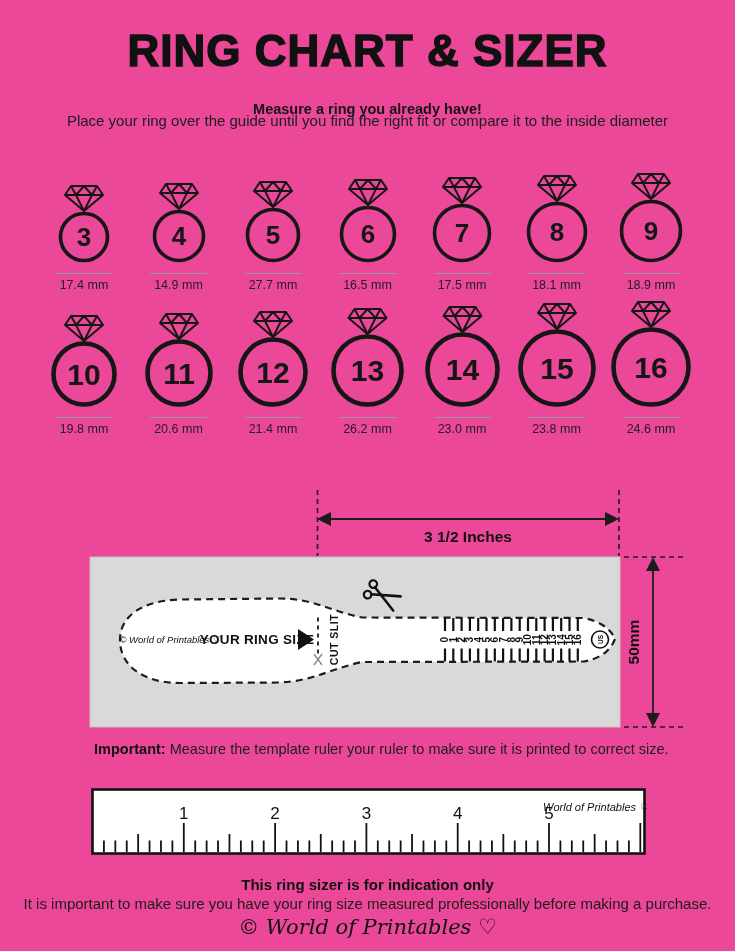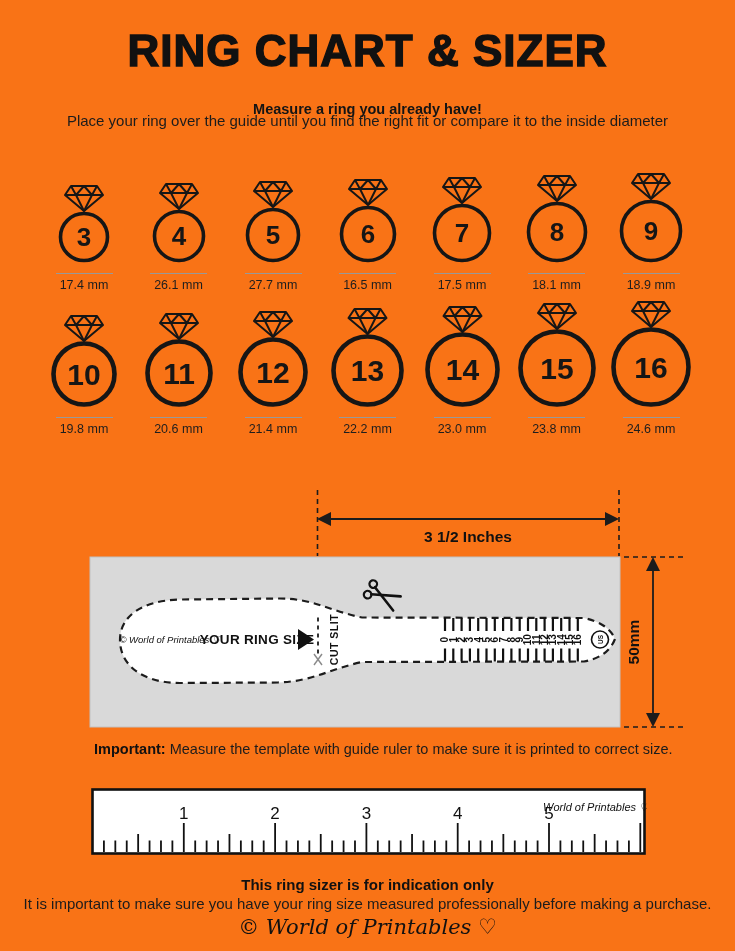--- a/index.html
+++ b/index.html
@@ -1,17 +1,17 @@
 <!DOCTYPE html>
 <html><head>
 <meta charset="utf-8">
 <style>
   html,body{margin:0;padding:0;background:#fff;}
   #page{
-    position:relative;width:735px;height:951px;margin:0 auto;background:#f97316;
+    position:relative;width:735px;height:951px;margin:0 auto;background:#ec4899;
     font-family:"Liberation Sans","DejaVu Sans",sans-serif;color:#1c1c1c;overflow:hidden;
   }
   .abs{position:absolute;}
   .center{left:0;right:0;text-align:center;}
   #title{
     top:26px;font-size:44px;font-weight:700;letter-spacing:1px;color:#111;
     -webkit-text-stroke:1.4px #111;
   }
   #subtitle{top:101px;font-size:14.5px;font-weight:700;color:#141414;}
   #instruction{top:112px;font-size:15px;color:#1c1c1c;}
@@ -68,21 +68,21 @@
             <polygon points="19,2 45,2 51,11 32,27 13,11"></polygon>
             <line x1="13" y1="11" x2="51" y2="11"></line>
             <polyline points="19,2 24,11 32,2 40,11 45,2"></polyline>
             <line x1="24" y1="11" x2="32" y2="27"></line>
             <line x1="40" y1="11" x2="32" y2="27"></line>
           </g>
           <circle cx="32" cy="54" r="24.5" fill="none" stroke="#161616" stroke-width="3.6"></circle>
           <text class="ring-num" x="32" y="54" dy="0.36em" text-anchor="middle" font-size="26">4</text>
         </svg>
         <div class="ring-divider"></div>
-        <div class="ring-mm">26.1 mm</div>
+        <div class="ring-mm">14.9 mm</div>
       </div>
       <div class="ring-col">
         <svg width="66" height="88" viewBox="0 0 66 88">
           <g fill="none" stroke="#161616" stroke-width="2" stroke-linejoin="round">
             <polygon points="20,2 46,2 52,11 33,27 14,11"></polygon>
             <line x1="14" y1="11" x2="52" y2="11"></line>
             <polyline points="20,2 25,11 33,2 41,11 46,2"></polyline>
             <line x1="25" y1="11" x2="33" y2="27"></line>
             <line x1="41" y1="11" x2="33" y2="27"></line>
           </g>
@@ -205,21 +205,21 @@
             <polygon points="28.5,2 54.5,2 60.5,11 41.5,27 22.5,11"></polygon>
             <line x1="22.5" y1="11" x2="60.5" y2="11"></line>
             <polyline points="28.5,2 33.5,11 41.5,2 49.5,11 54.5,2"></polyline>
             <line x1="33.5" y1="11" x2="41.5" y2="27"></line>
             <line x1="49.5" y1="11" x2="41.5" y2="27"></line>
           </g>
           <circle cx="41.5" cy="63.5" r="34" fill="none" stroke="#161616" stroke-width="4.6"></circle>
           <text class="ring-num" x="41.5" y="63.5" dy="0.36em" text-anchor="middle" font-size="30">13</text>
         </svg>
         <div class="ring-divider"></div>
-        <div class="ring-mm">22.2 mm</div>
+        <div class="ring-mm">26.2 mm</div>
       </div>
       <div class="ring-col">
         <svg width="85" height="107" viewBox="0 0 85 107">
           <g fill="none" stroke="#161616" stroke-width="2" stroke-linejoin="round">
             <polygon points="29.5,2 55.5,2 61.5,11 42.5,27 23.5,11"></polygon>
             <line x1="23.5" y1="11" x2="61.5" y2="11"></line>
             <polyline points="29.5,2 34.5,11 42.5,2 50.5,11 55.5,2"></polyline>
             <line x1="34.5" y1="11" x2="42.5" y2="27"></line>
             <line x1="50.5" y1="11" x2="42.5" y2="27"></line>
           </g>
@@ -368,21 +368,21 @@
         <line x1="552" y1="72" x2="612" y2="72" stroke="#1c1c1c" stroke-width="1.6" stroke-dasharray="5 4"></line>
         <line x1="552" y1="242" x2="612" y2="242" stroke="#1c1c1c" stroke-width="1.6" stroke-dasharray="5 4"></line>
         <line x1="581" y1="83" x2="581" y2="231" stroke="#1c1c1c" stroke-width="1.8"></line>
         <polygon points="581,72 574,86 588,86" fill="#1c1c1c"></polygon>
         <polygon points="581,242 574,228 588,228" fill="#1c1c1c"></polygon>
         <text transform="rotate(-90 563 157)" x="563" y="161" text-anchor="middle" font-size="15.5" font-weight="700" fill="#111">50mm</text>
       </g>
     </svg>
   </div>
 
-  <div id="important-line" class="abs"><b>Important:</b> <span>Measure the template with guide ruler to make sure it is printed to correct size.</span></div>
+  <div id="important-line" class="abs"><b>Important:</b> <span>Measure the template ruler your ruler to make sure it is printed to correct size.</span></div>
 
   <div id="ruler-wrap" class="abs">
     <svg width="556" height="68" viewBox="0 0 556 68">
       <rect x="1.5" y="1.5" width="552" height="64" fill="#fff" stroke="#111" stroke-width="2.6"></rect>
       <g id="ruler-g">
           <line x1="12.9125" y1="64" x2="12.9125" y2="52.5" stroke="#111" stroke-width="1.8"></line>
           <line x1="24.325" y1="64" x2="24.325" y2="52.5" stroke="#111" stroke-width="1.8"></line>
           <line x1="35.7375" y1="64" x2="35.7375" y2="52.5" stroke="#111" stroke-width="1.8"></line>
           <line x1="47.15" y1="64" x2="47.15" y2="46" stroke="#111" stroke-width="1.8"></line>
           <line x1="58.5625" y1="64" x2="58.5625" y2="52.5" stroke="#111" stroke-width="1.8"></line>

